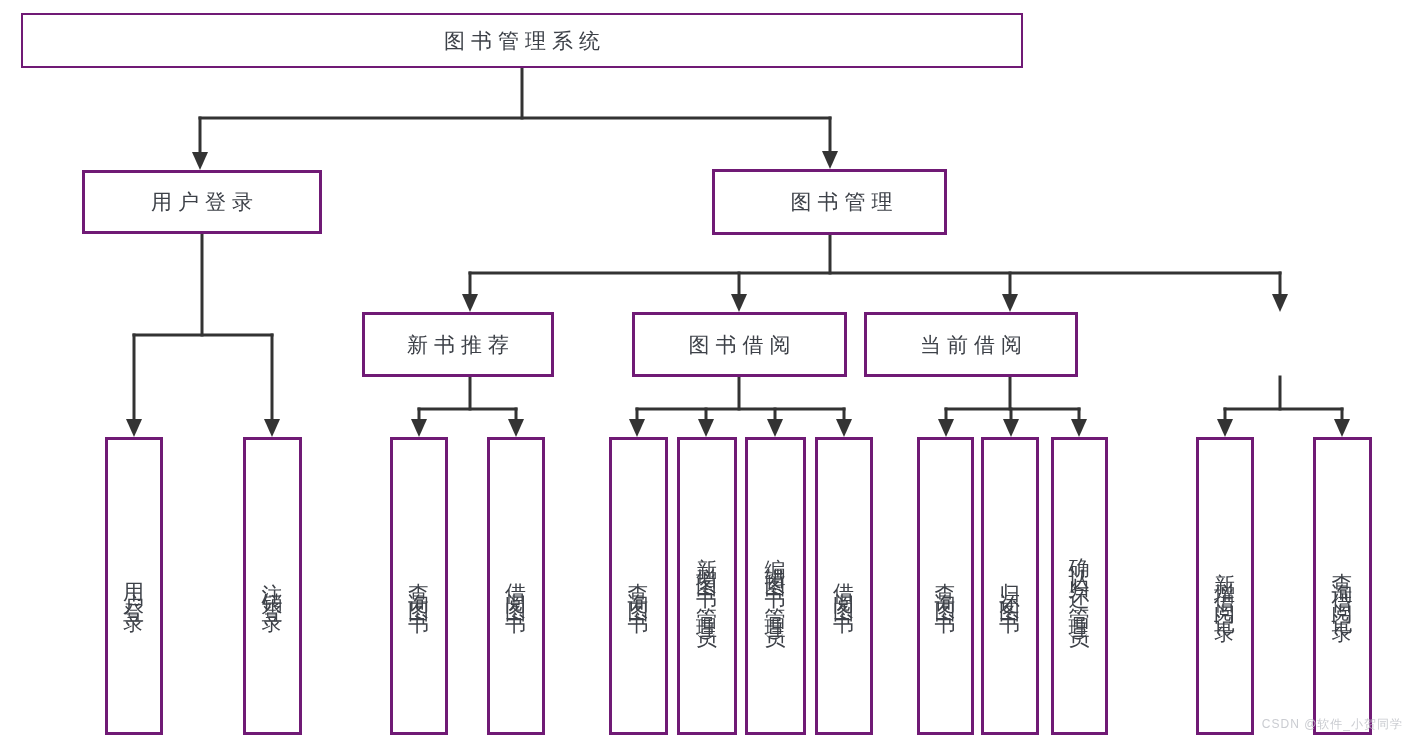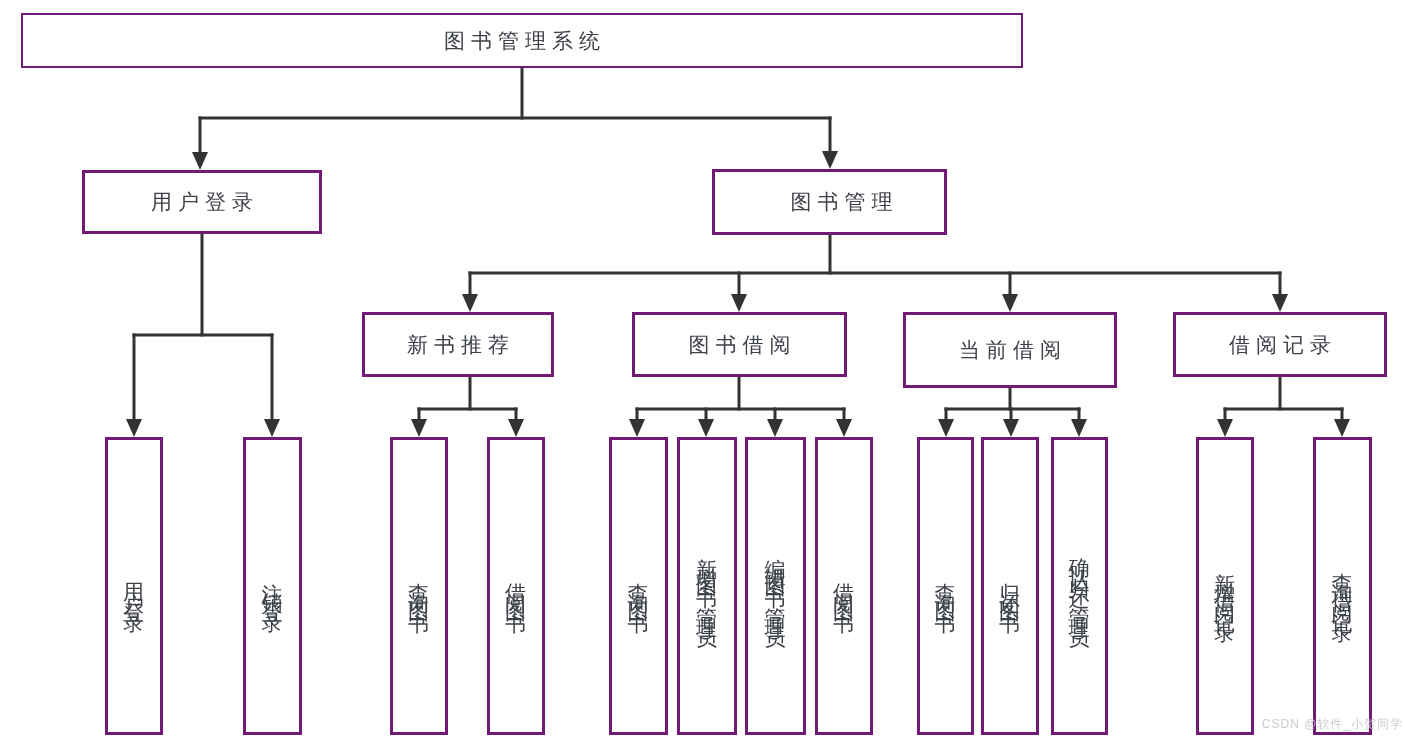--- a/index.html
+++ b/index.html
@@ -42,21 +42,21 @@
     color: #3d4148;
   }
   
   #n-root        { left: 21px;   top: 13px;  width: 1002px; height: 55px; border-width: 2px; }
   
   #n-user-login  { left: 82px;   top: 170px; width: 240px;  height: 64px; }
   #n-book-mgmt   { left: 712px;  top: 169px; width: 235px;  height: 66px; padding-left: 24px; }
   
   #n-new-book    { left: 362px;  top: 312px; width: 192px;  height: 65px; }
   #n-book-borrow { left: 632px;  top: 312px; width: 215px;  height: 65px; }
-  #n-cur-borrow  { left: 903px;  top: 312px; width: 214px;  height: 76px; }
+  #n-cur-borrow  { left: 864px;  top: 312px; width: 214px;  height: 65px; }
   #n-rec-borrow  { left: 1173px; top: 312px; width: 214px;  height: 65px; }
   
   .leaf { top: 437px; height: 298px; }
   #l-login    { left: 105px;  width: 58px; }
   #l-logout   { left: 243px;  width: 59px; }
   #l-query1   { left: 390px;  width: 58px; }
   #l-borrow1  { left: 487px;  width: 58px; }
   #l-query2   { left: 609px;  width: 59px; }
   #l-add-book { left: 677px;  width: 60px; }
   #l-edit     { left: 745px;  width: 61px; }
@@ -155,23 +155,20 @@
 
   <div class="box hbox" id="n-new-book">
     <span class="lbl">新书推荐</span>
   </div>
   <div class="box hbox" id="n-book-borrow">
     <span class="lbl">图书借阅</span>
   </div>
   <div class="box hbox" id="n-cur-borrow">
     <span class="lbl">当前借阅</span>
   </div>
-  <div class="box hbox" id="n-rec-borrow">
-    <span class="lbl">借阅记录</span>
-  </div>
 
   <div class="box vbox leaf" id="l-login">
     <span class="lbl">用户登录</span>
   </div>
   <div class="box vbox leaf" id="l-logout">
     <span class="lbl">注销登录</span>
   </div>
   <div class="box vbox leaf" id="l-query1">
     <span class="lbl">查询图书</span>
   </div>

